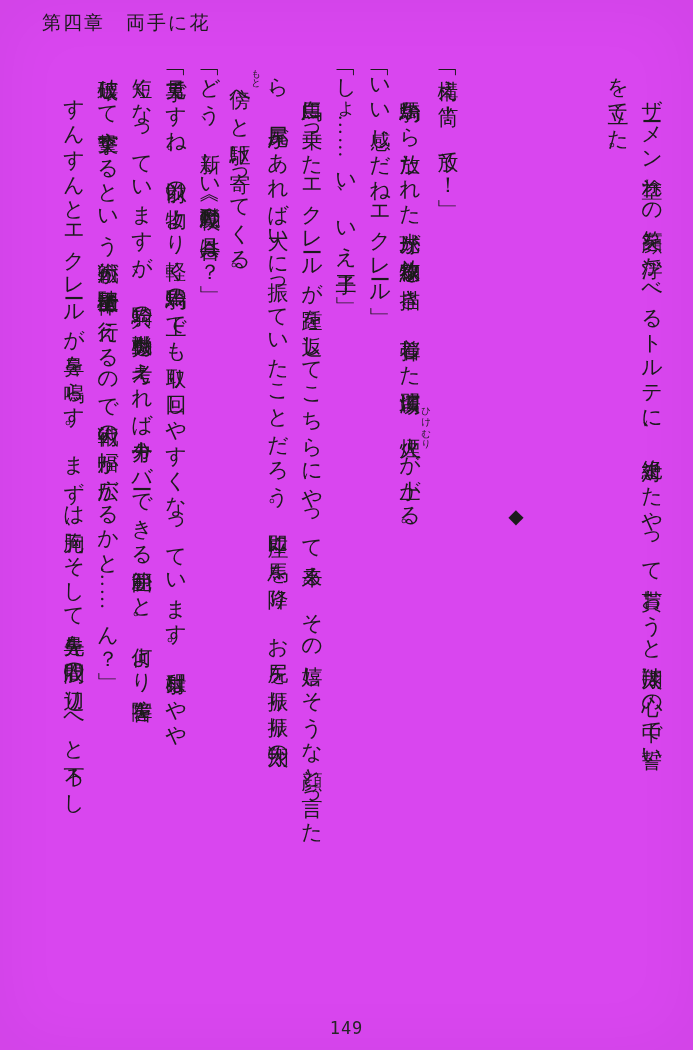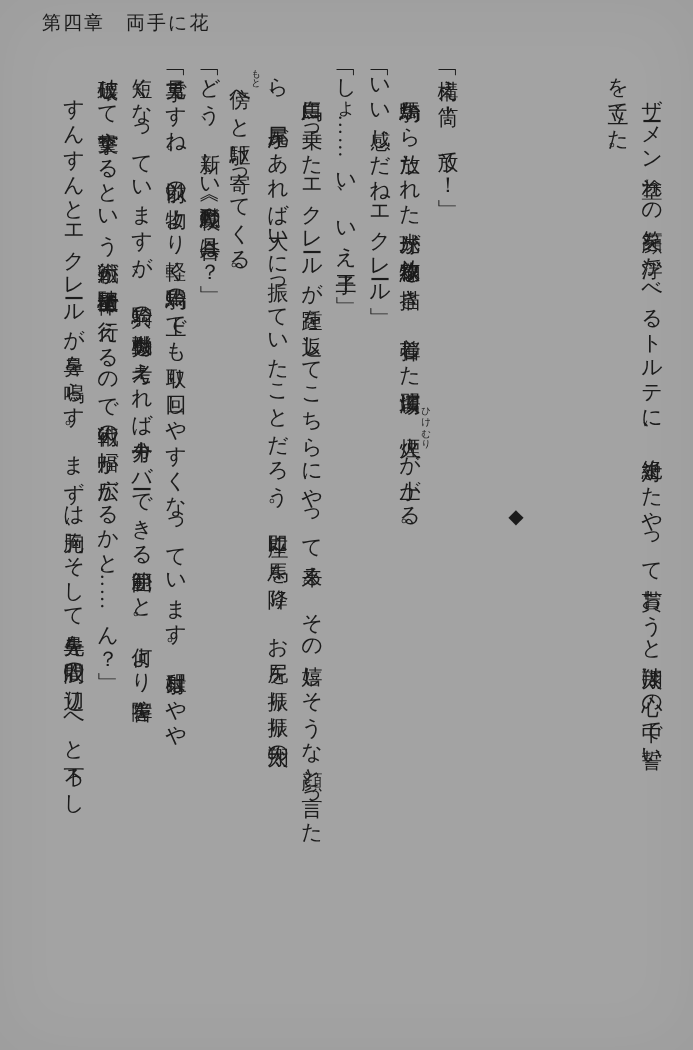--- a/index.html
+++ b/index.html
@@ -2,21 +2,21 @@
 <html lang="ja"><head>
 <meta charset="utf-8">
 <style>
   * { box-sizing: border-box; }
   html, body { margin: 0; padding: 0; background: #e9e9e7; }
 
   .page {
     position: relative;
     width: 693px;
     height: 1050px;
-    background: #a3a3a3;
+    background: #d946ef;
     font-family: "Liberation Serif", "DejaVu Serif", serif;
     color: #1b1b1b;
     overflow: hidden;
     box-shadow: inset 0 0 70px rgba(0,0,0,0.045);
     padding-left: 28px;
   }
 
   .header {
     position: absolute;
     top: 10px;
@@ -90,13 +90,14 @@
       <div class="col col-text">　白馬に乗ったエクレールが踵を返してこちらにやって来る。その嬉しそうな顔と言った</div>
       <div class="col col-text">ら、尻尾があれば大いに振っていたことだろう。即座に馬を降り、お尻を振り振り翔太の</div>
       <div class="col col-text"><ruby>傍<rt>もと</rt></ruby>へと駆け寄ってくる。</div>
       <div class="col col-text">「どう、新しい《魔動杖》の具合は？」</div>
       <div class="col col-text">「見事ですね。以前の物より軽く騎馬の上でも取り回しやすくなっています。射程はやや</div>
       <div class="col col-text">短くなっていますが、騎兵の機動力を考えれば十分カバーできる範囲かと。何より障害を</div>
       <div class="col col-text">破壊して突撃するという戦術が騎士団単体で行えるので戦術の幅が広がるかと……ん？」</div>
       <div class="col col-text">　すんすんとエクレールが鼻を鳴らす。まずは胸元、そして鼻先を股間の辺りへと下ろし</div>
     </div>
 
+  <div class="footer">149</div>
 </div>
 
 </body></html>

